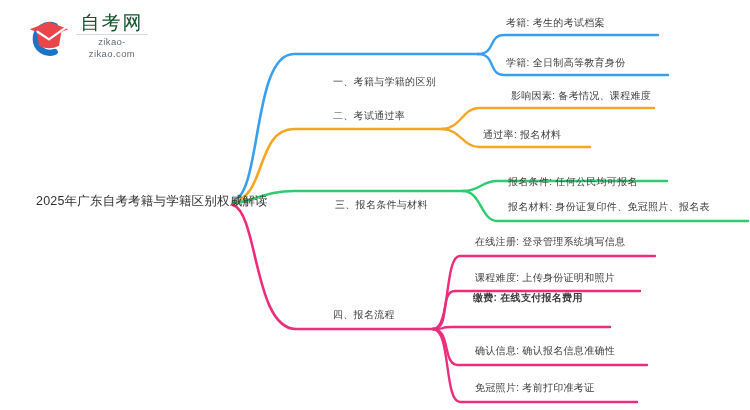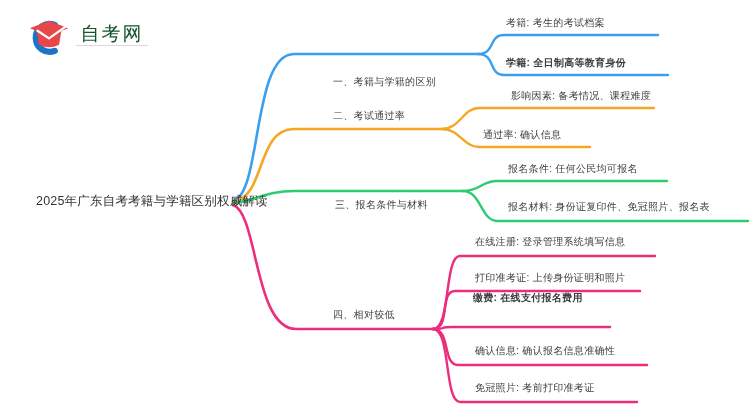--- a/index.html
+++ b/index.html
@@ -49,35 +49,36 @@
   <div class="logo">
     <svg class="logo-icon" viewBox="0 0 48 44">
       <path d="M30 10.5 A14.5 14.5 0 1 0 30 37.5" fill="none" stroke="#1b74c5" stroke-width="6.5" stroke-linecap="round"></path>
       <path d="M11 16 L37 16 L34.5 31 Q24 36.5 13.5 31 Z" fill="#e8464a"></path>
       <polygon points="24,6 44,14 24,22 4,14" fill="#e8464a"></polygon>
       <path d="M12 16.5 L24 24.5 L41 12.5" fill="none" stroke="#ffffff" stroke-width="2.4" stroke-linejoin="round" stroke-linecap="round"></path>
     </svg>
     <div class="logo-text">
       <div class="site-name">自考网</div>
       <div class="logo-divider"></div>
+      <div class="site-url">zikao-zikao.com</div>
     </div>
   </div>
 
   <div class="central" style="left:14px;top:192px;">2025年广东自考考籍与学籍区别权威解读</div>
 
   <div id="nodes">
       <div class="node" style="left: 333px; top: 33px; margin-top: 40px;">一、考籍与学籍的区别</div>
       <div class="node" style="left: 506px; top: 14px;">考籍: 考生的考试档案</div>
-      <div class="node" style="left: 506px; top: 54px; font-weight: bold;">学籍: 全日制高等教育身份</div>
+      <div class="node" style="left: 506px; top: 54px;">学籍: 全日制高等教育身份</div>
       <div class="node" style="left: 333px; top: 107px;">二、考试通过率</div>
       <div class="node" style="left: 483px; top: 87px; margin-left: 28px;">影响因素: 备考情况、课程难度</div>
-      <div class="node" style="left: 483px; top: 126px;">通过率: 确认信息</div>
+      <div class="node" style="left: 483px; top: 126px;">通过率: 报名材料</div>
       <div class="node" style="left: 335px; top: 168px; margin-top: 28px;">三、报名条件与材料</div>
-      <div class="node" style="left: 508px; top: 160px;">报名条件: 任何公民均可报名</div>
+      <div class="node" style="left: 508px; top: 173px;">报名条件: 任何公民均可报名</div>
       <div class="node" style="left: 508px; top: 198px;">报名材料: 身份证复印件、免冠照片、报名表</div>
-      <div class="node" style="left: 333px; top: 306px;">四、相对较低</div>
+      <div class="node" style="left: 333px; top: 306px;">四、报名流程</div>
       <div class="node" style="left: 475px; top: 233px;">在线注册: 登录管理系统填写信息</div>
-      <div class="node" style="left: 475px; top: 269px;">打印准考证: 上传身份证明和照片</div>
+      <div class="node" style="left: 475px; top: 269px;">课程难度: 上传身份证明和照片</div>
       <div class="node" style="left: 473px; top: 289px; font-weight: bold;">缴费: 在线支付报名费用</div>
       <div class="node" style="left: 475px; top: 342px;">确认信息: 确认报名信息准确性</div>
       <div class="node" style="left: 475px; top: 379px;">免冠照片: 考前打印准考证</div>
     </div>
 </div>
 
 </body></html>

